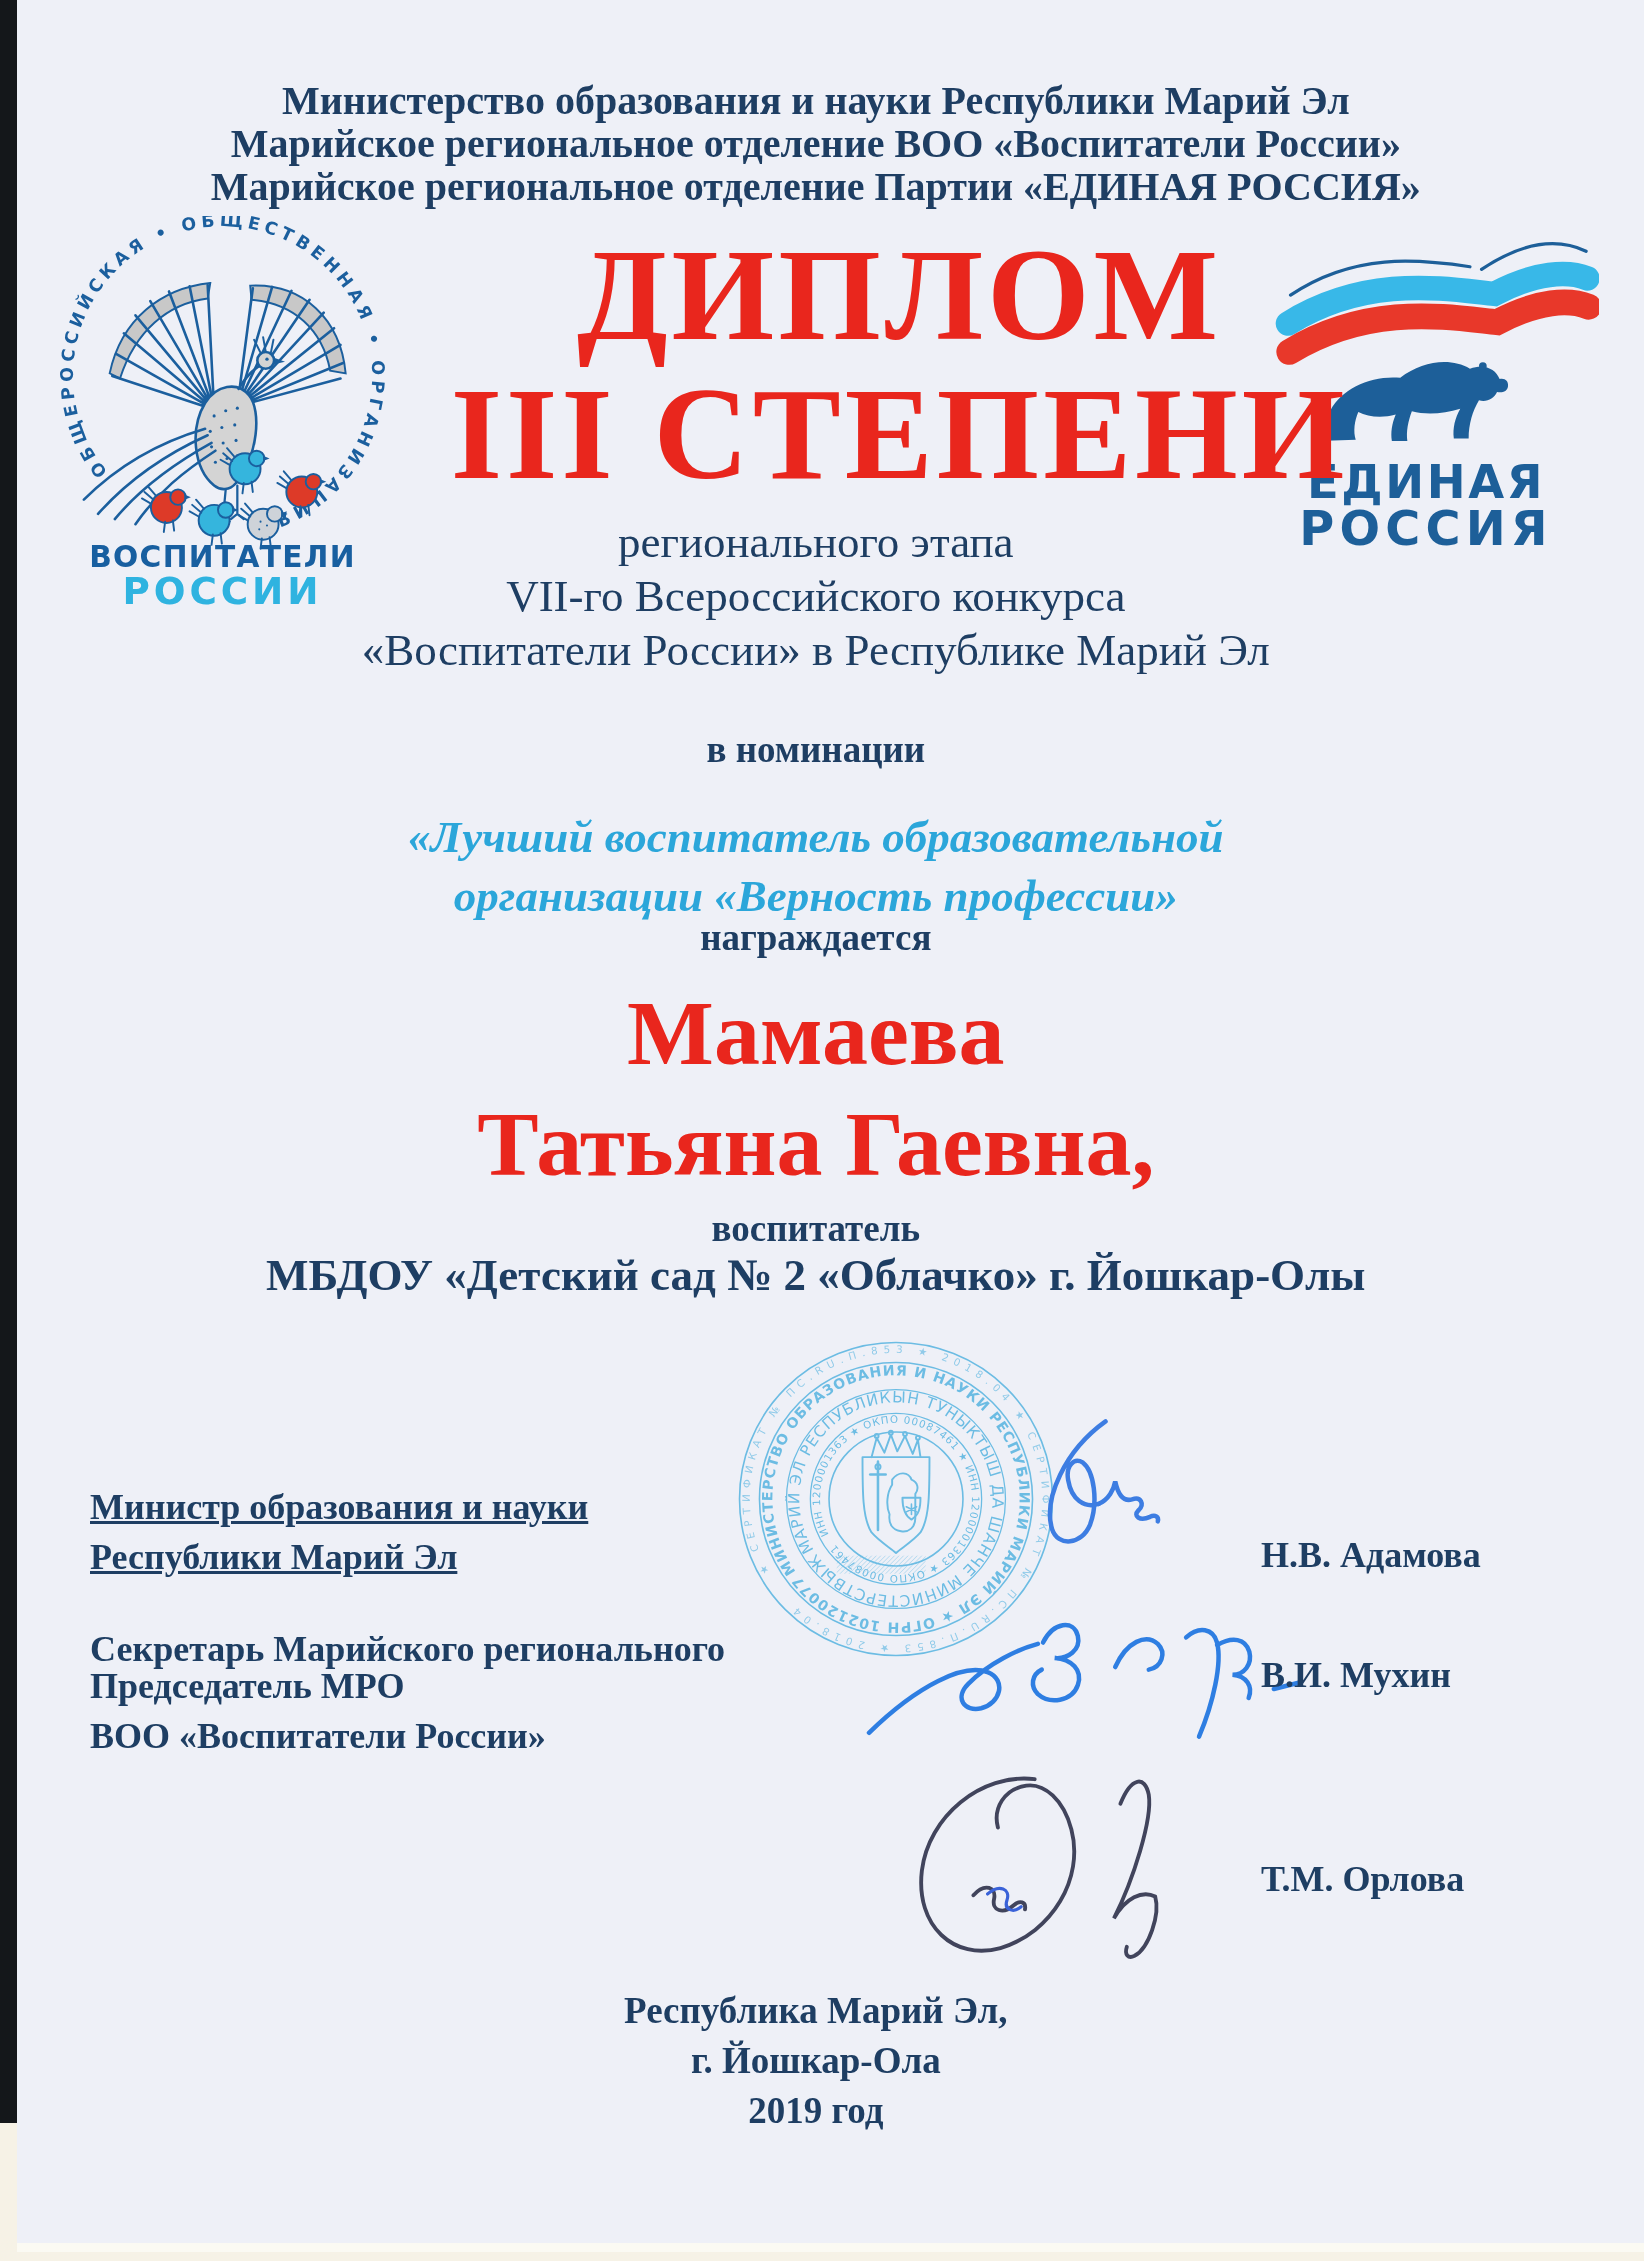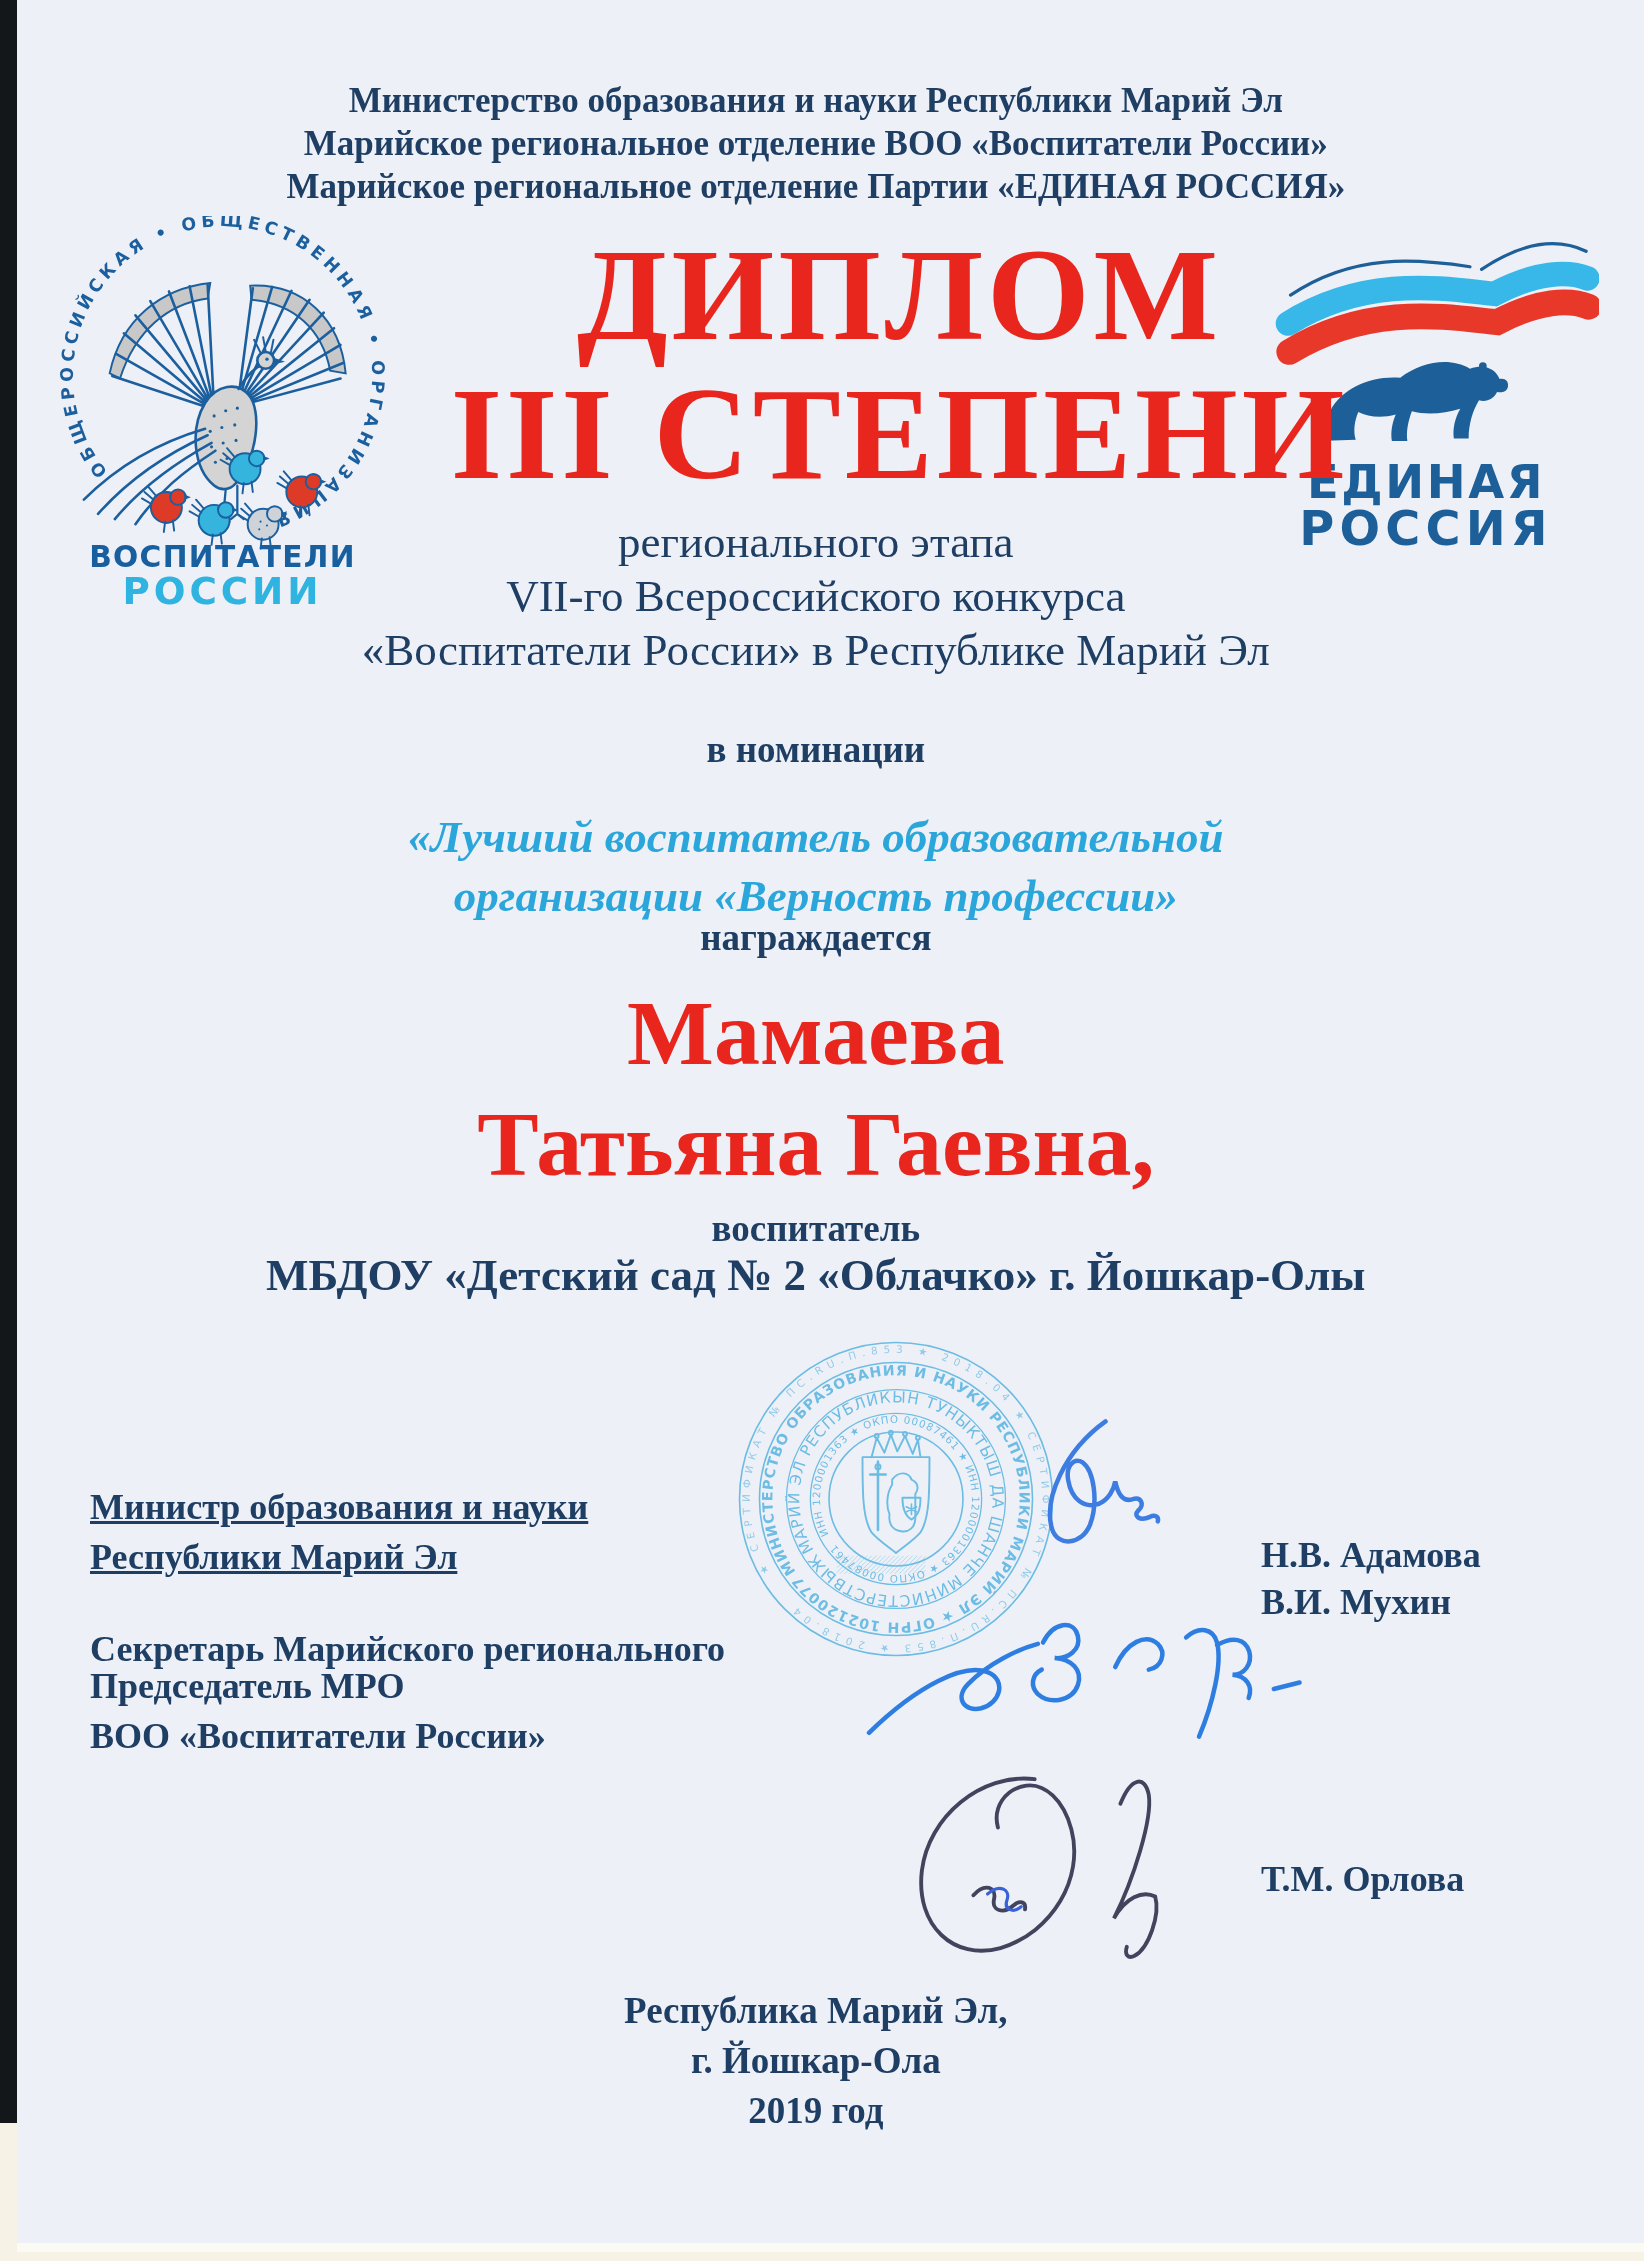--- a/index.html
+++ b/index.html
@@ -10,21 +10,21 @@
     position:relative;overflow:hidden;
   }
   .scan{position:absolute;left:0;top:0;width:1644px;height:2261px;}
   .edge-strip{position:absolute;left:0;top:0;width:17px;height:2123px;background:#14171a;}
   .paper{
     position:absolute;left:17px;top:0;width:1627px;height:2243px;
     background:#eef0f7;
   }
   .paper-bottom-edge{position:absolute;left:17px;top:2243px;width:1627px;height:9px;background:#fbfaf3;}
   .center-block{position:absolute;left:19.3px;width:1593px;text-align:center;}
-  .header-line{font-size:35px;line-height:43px;font-weight:bold;color:#1e3e63;}
+  .header-line{font-size:40px;line-height:43px;font-weight:bold;color:#1e3e63;}
   .title-block{position:absolute;left:400px;width:999px;text-align:center;margin-top:12px;}
   .title-line{font-size:132px;line-height:139px;font-weight:bold;color:#e9261d;letter-spacing:3.9px;}
   .subtitle-line{font-size:45px;line-height:54px;font-weight:normal;color:#1e3e63;}
   .label-line{position:absolute;left:19.3px;width:1593px;text-align:center;font-weight:bold;color:#1e3e63;font-size:37px;line-height:1;}
   .nom-block{position:absolute;left:19.3px;width:1593px;text-align:center;}
   .nom-line{font-size:45px;line-height:59px;font-weight:bold;font-style:italic;color:#2ba6da;}
   .name-block{position:absolute;left:19.3px;width:1593px;text-align:center;}
   .name-line{font-size:92px;line-height:111px;font-weight:bold;color:#e9261d;}
   .org-line{position:absolute;left:19.3px;width:1593px;text-align:center;font-size:45px;line-height:45px;font-weight:bold;color:#1e3e63;}
   .sig-label{position:absolute;left:90px;width:838px;text-align:left;font-size:36px;line-height:50px;font-weight:bold;color:#1e3e63;}
@@ -242,21 +242,21 @@
 
   <div class="sig-label" style="top:1482px;text-decoration:underline;">
     <div>Министр образования и науки</div>
     <div>Республики Марий Эл</div>
   </div>
   <div class="sig-name" style="top:1537px;">Н.В. Адамова</div>
 
   <div class="sig-label" style="top:1624px;">
     <div>Секретарь Марийского регионального</div>
   </div>
-  <div class="sig-name" style="top:1584px;">В.И. Мухин</div>
+  <div class="sig-name" style="top:1657px;">В.И. Мухин</div>
 
   <div class="sig-label" style="top:1661px;">
     <div>Председатель МРО</div>
     <div>ВОО «Воспитатели России»</div>
   </div>
   <div class="sig-name" style="top:1861px;">Т.М. Орлова</div>
 
   <div class="footer-block">
     <div class="footer-line">Республика Марий Эл,</div>
     <div class="footer-line">г. Йошкар-Ола</div>

